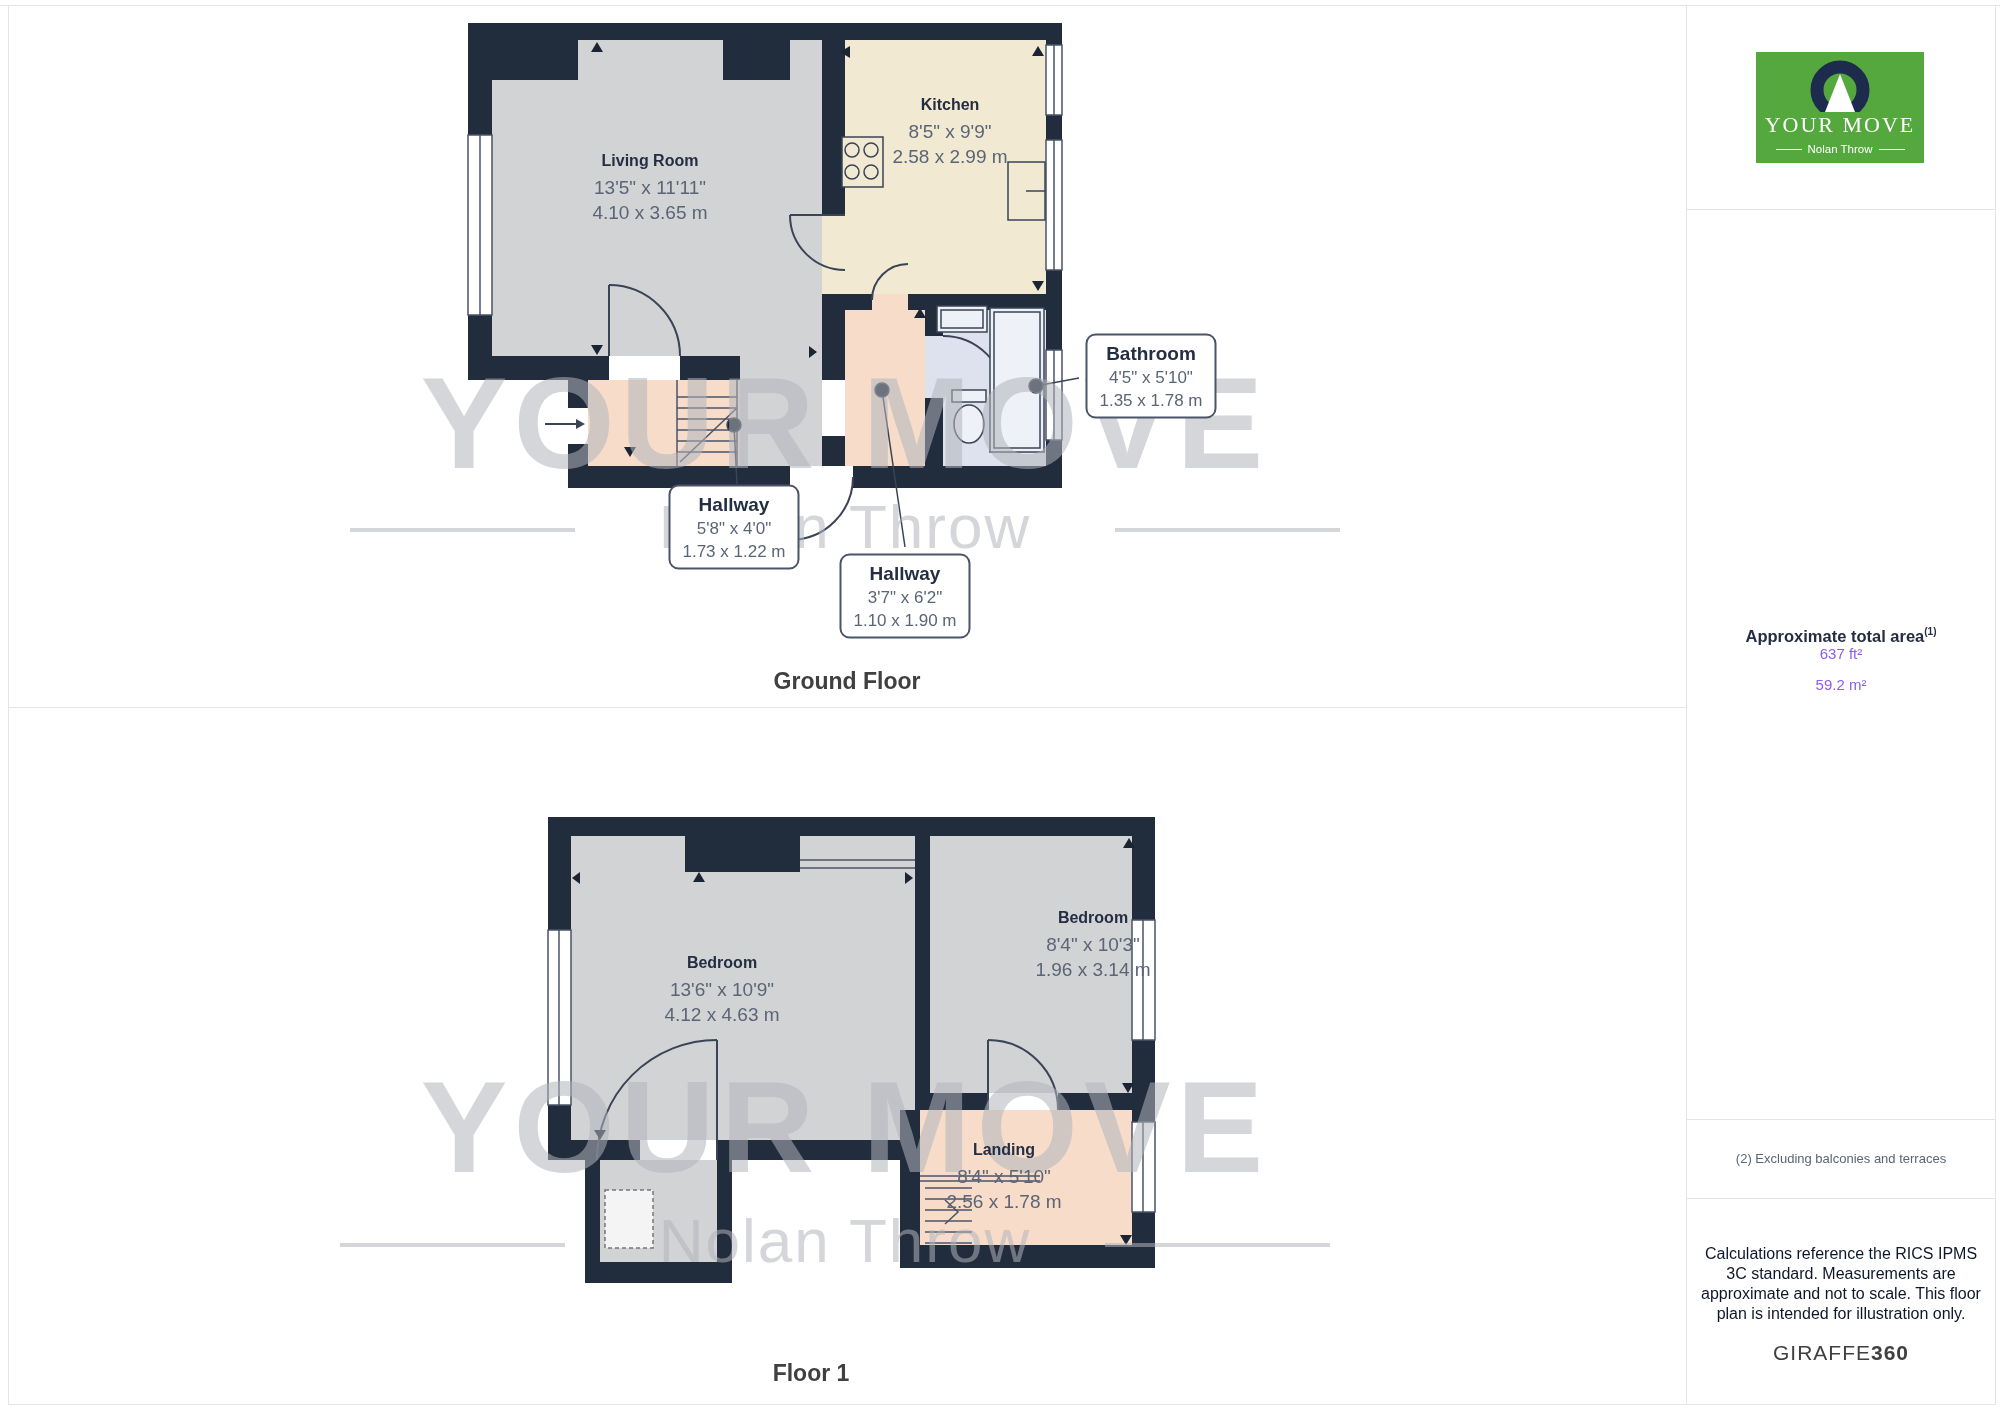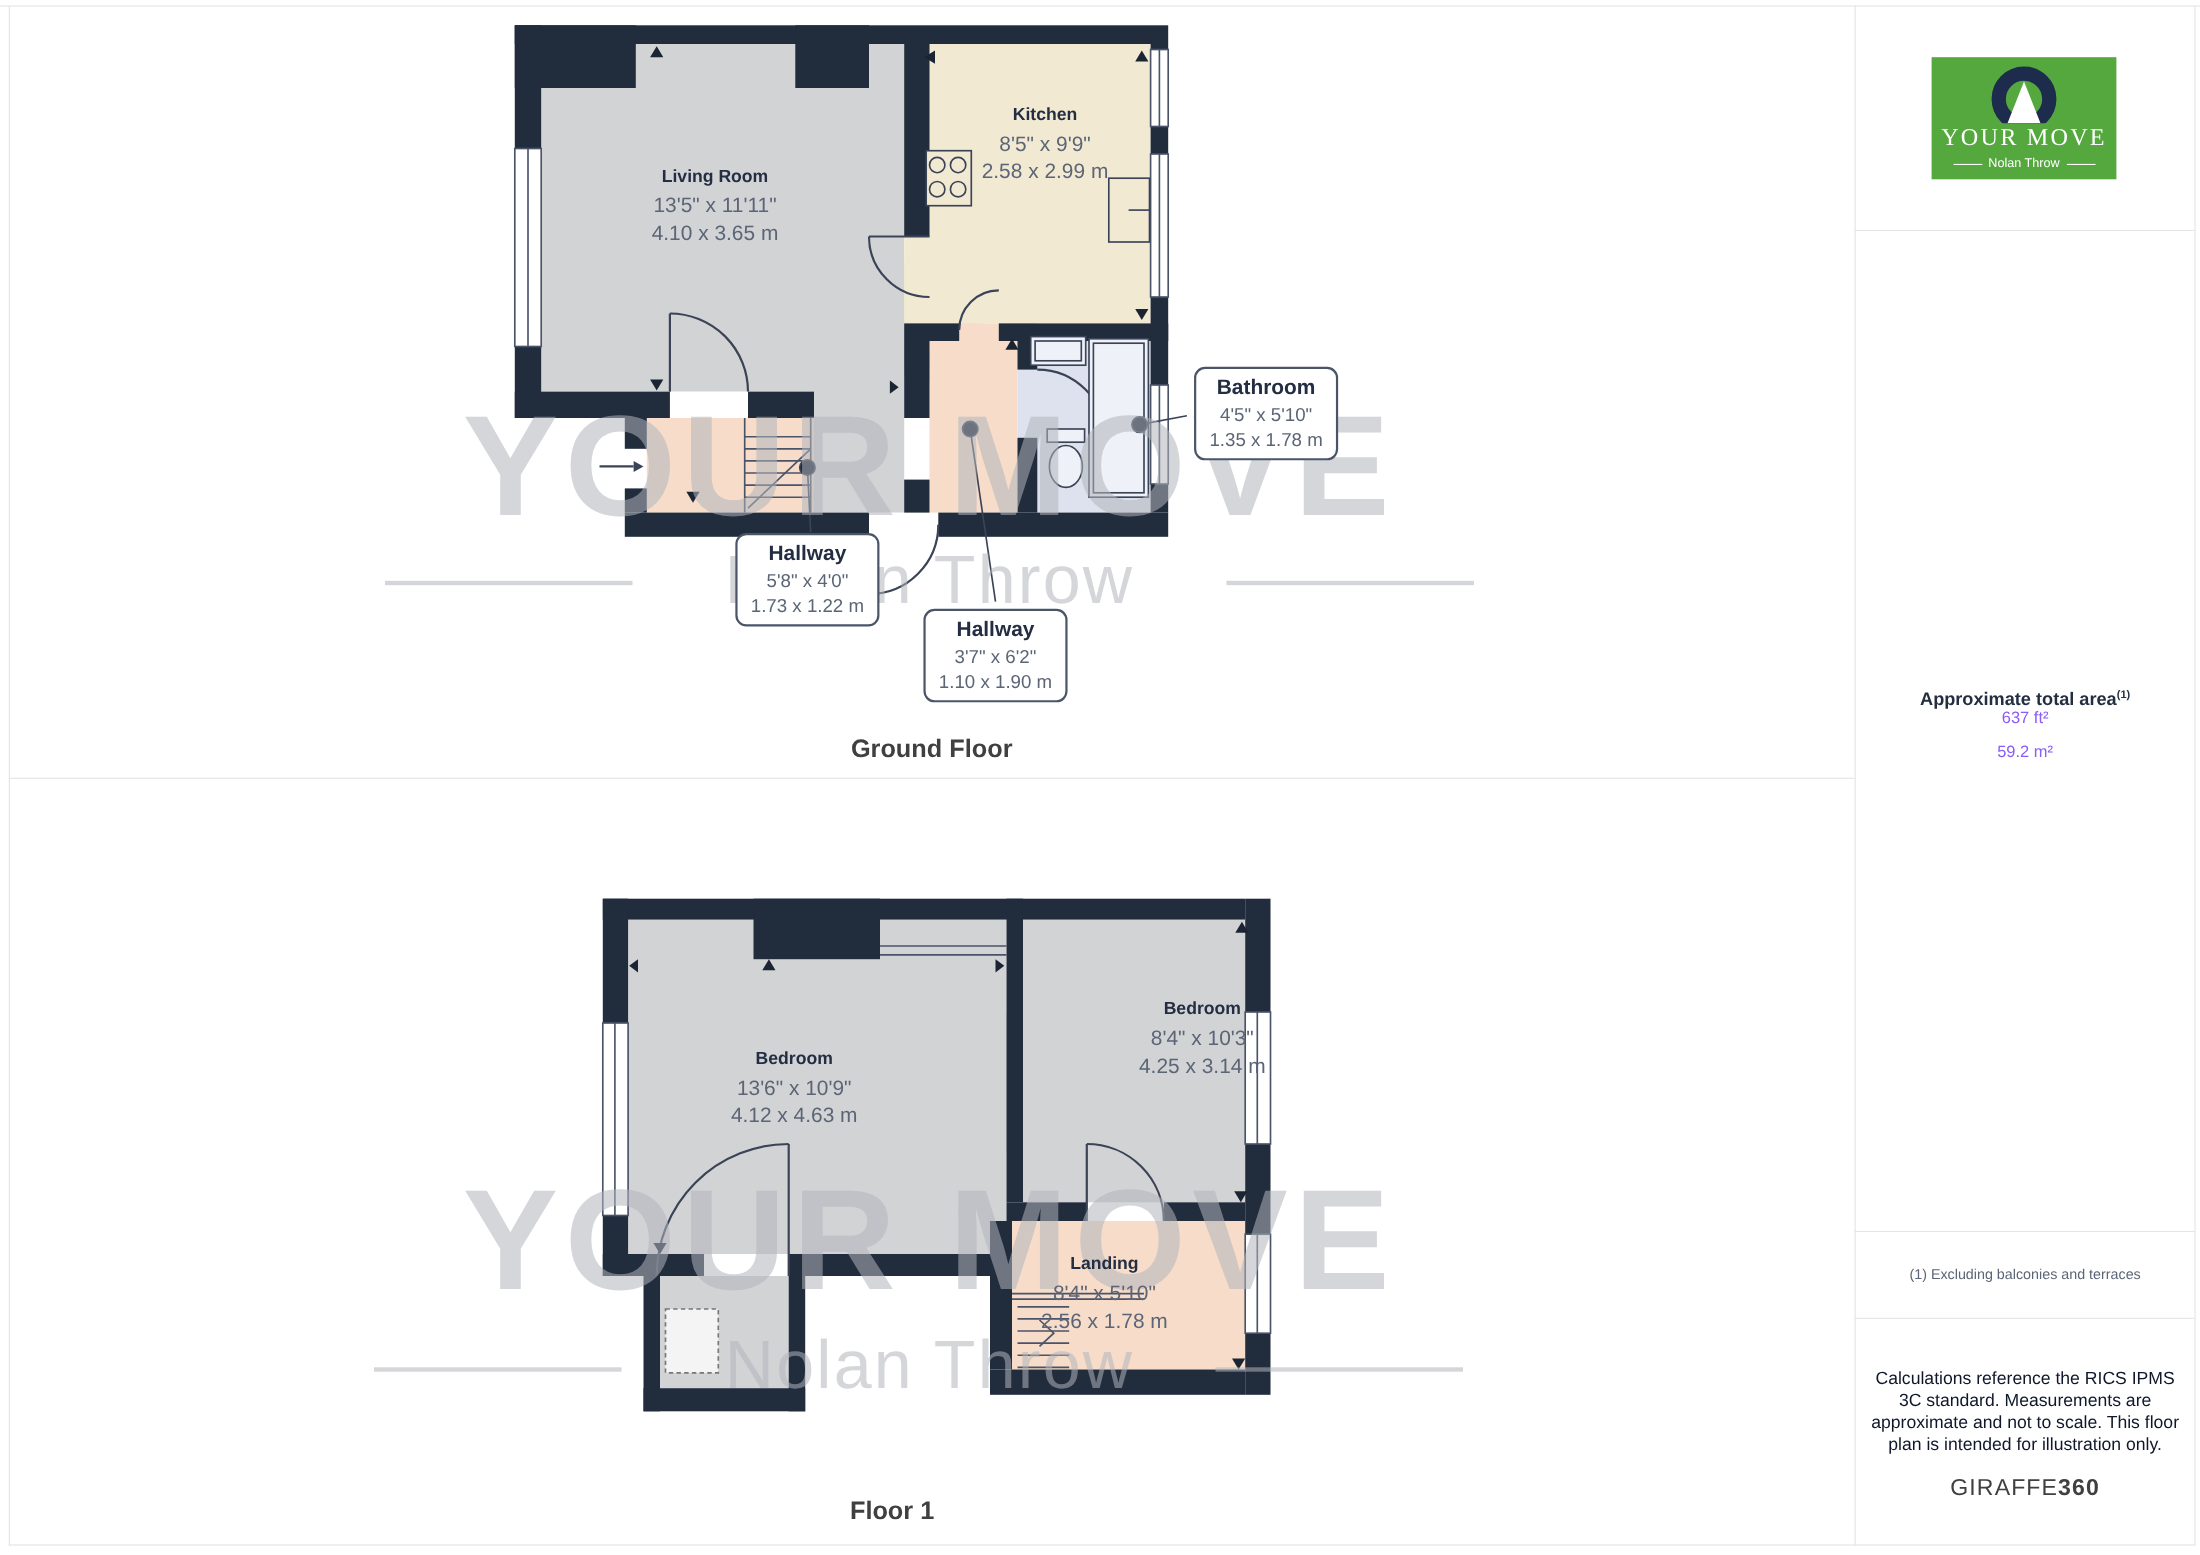--- a/index.html
+++ b/index.html
@@ -254,21 +254,21 @@
     <div class="d">2.58 x 2.99 m</div>
   </div>
   <div class="room-label" style="left:722px;top:988px;">
     <div class="t">Bedroom</div>
     <div class="d">13'6" x 10'9"</div>
     <div class="d">4.12 x 4.63 m</div>
   </div>
   <div class="room-label" style="left:1093px;top:943px;">
     <div class="t">Bedroom</div>
     <div class="d">8'4" x 10'3"</div>
-    <div class="d">4.25 x 3.14 m</div>
+    <div class="d">1.96 x 3.14 m</div>
   </div>
   <div class="room-label" style="left:1004px;top:1175px;">
     <div class="t">Landing</div>
     <div class="d">8'4" x 5'10"</div>
     <div class="d">2.56 x 1.78 m</div>
   </div>
 
   <div class="callout" style="left:734px;top:527px;">
     <div class="t">Hallway</div>
     <div class="d">5'8" x 4'0"</div>
@@ -310,21 +310,21 @@
       <span class="bar"></span>
     </div>
   </div>
 
   <div class="sb-center sb-head" style="left:1841px;top:620px;">
     <span>Approximate total area</span><sup>(1)</sup>
   </div>
   <div class="sb-center sb-val" style="left:1841px;top:653px;">637 ft²</div>
   <div class="sb-center sb-val" style="left:1841px;top:684px;">59.2 m²</div>
 
-  <div class="sb-center sb-note" style="left:1841px;top:1158px;width:300px;">(1) Excluding balconies and terraces</div>
+  <div class="sb-center sb-note" style="left:1841px;top:1158px;width:300px;">(2) Excluding balconies and terraces</div>
 
   <div class="sb-center sb-par" style="left:1841px;top:1284px;">Calculations reference the RICS IPMS 3C standard. Measurements are approximate and not to scale. This floor plan is intended for illustration only.</div>
 
   <div class="sb-center sb-credit" style="left:1841px;top:1353px;">
     <span>GIRAFFE</span><b>360</b>
   </div>
 
 </div>
 
 </body></html>

